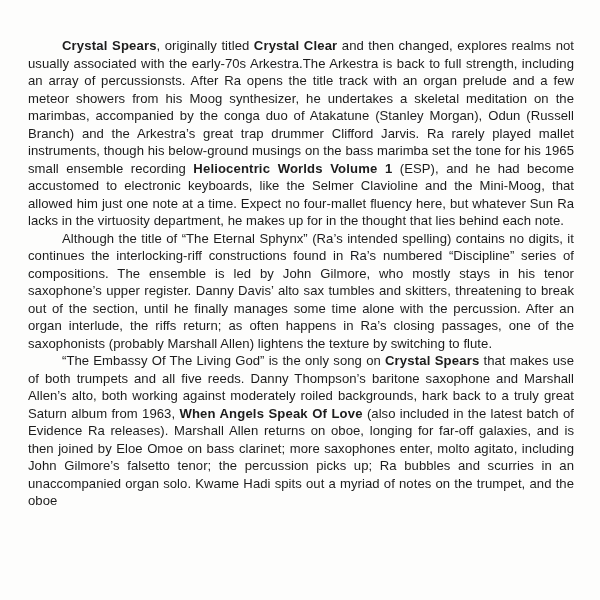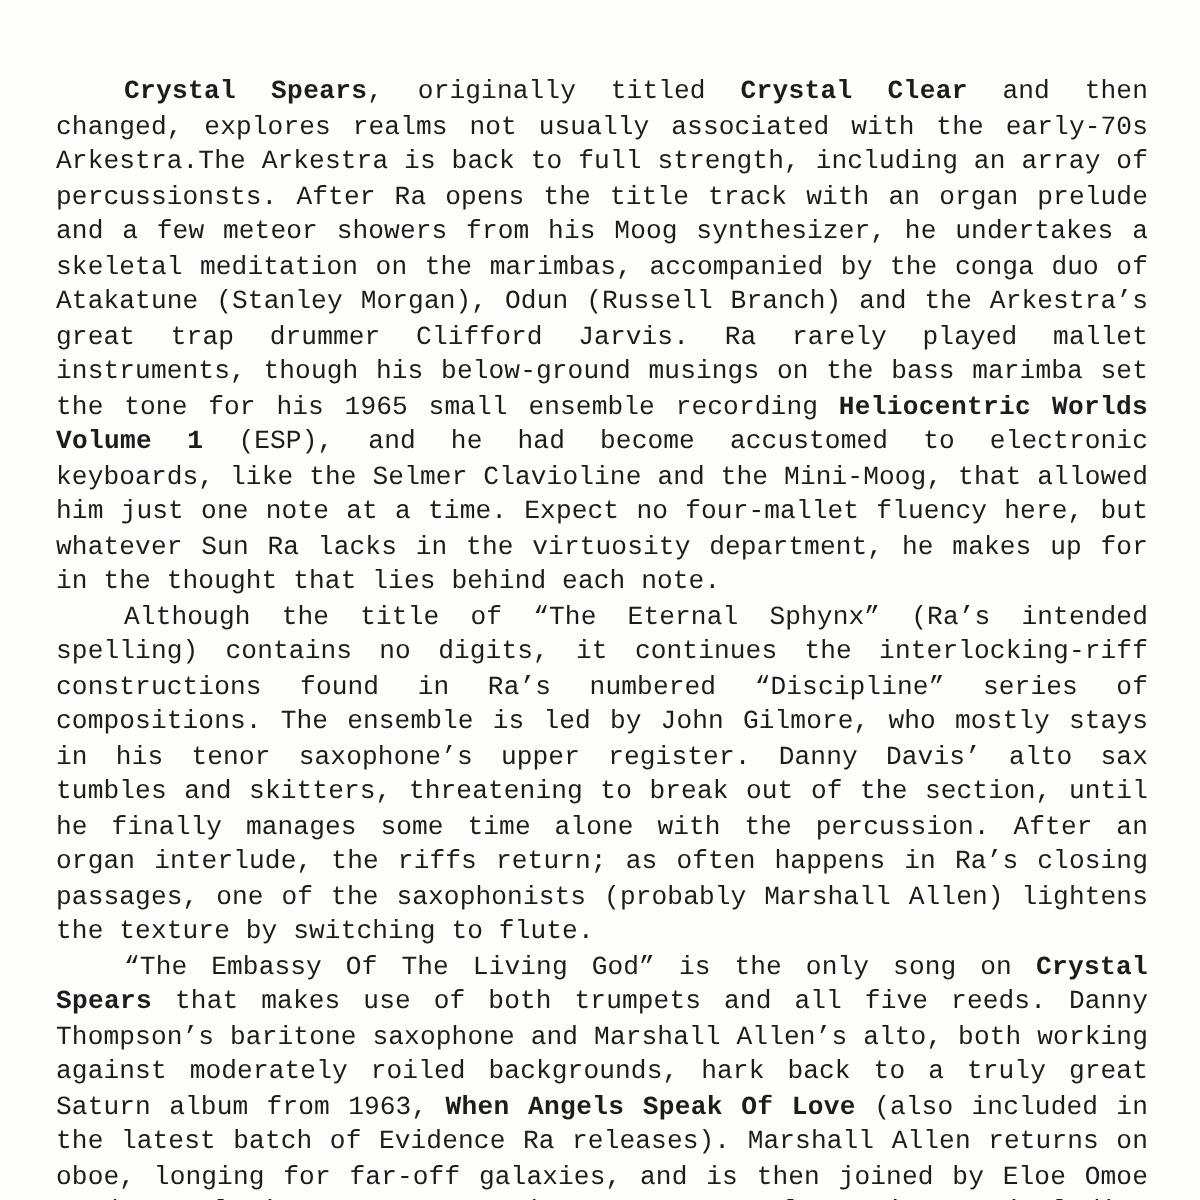--- a/index.html
+++ b/index.html
@@ -13,21 +13,21 @@
     background: #fdfdfc;
   }
   .page {
     position: relative;
     width: 600px;
     height: 600px;
     box-sizing: border-box;
     padding: 37px 26px 0 28px;
     background: #fdfdfc;
     color: #1c1c1c;
-    font-family: Liberation Mono, monospace;
+    font-family: Liberation Sans, sans-serif;
   }
   .text-block {
     width: 100%;
   }
   .para {
     margin: 0;
     padding: 0;
     font-size: 13.1px;
     line-height: 17.5px;
     letter-spacing: 0.05px;

